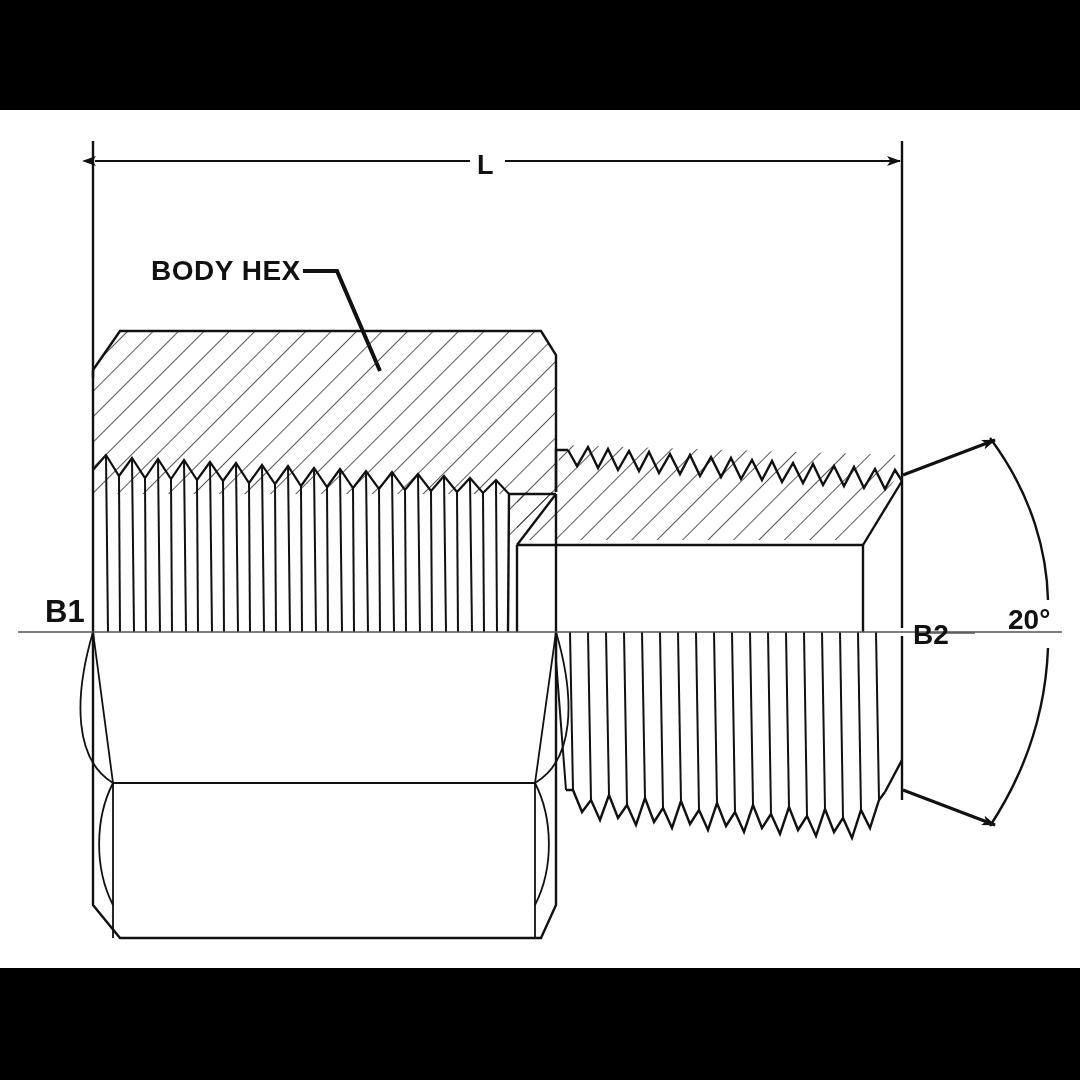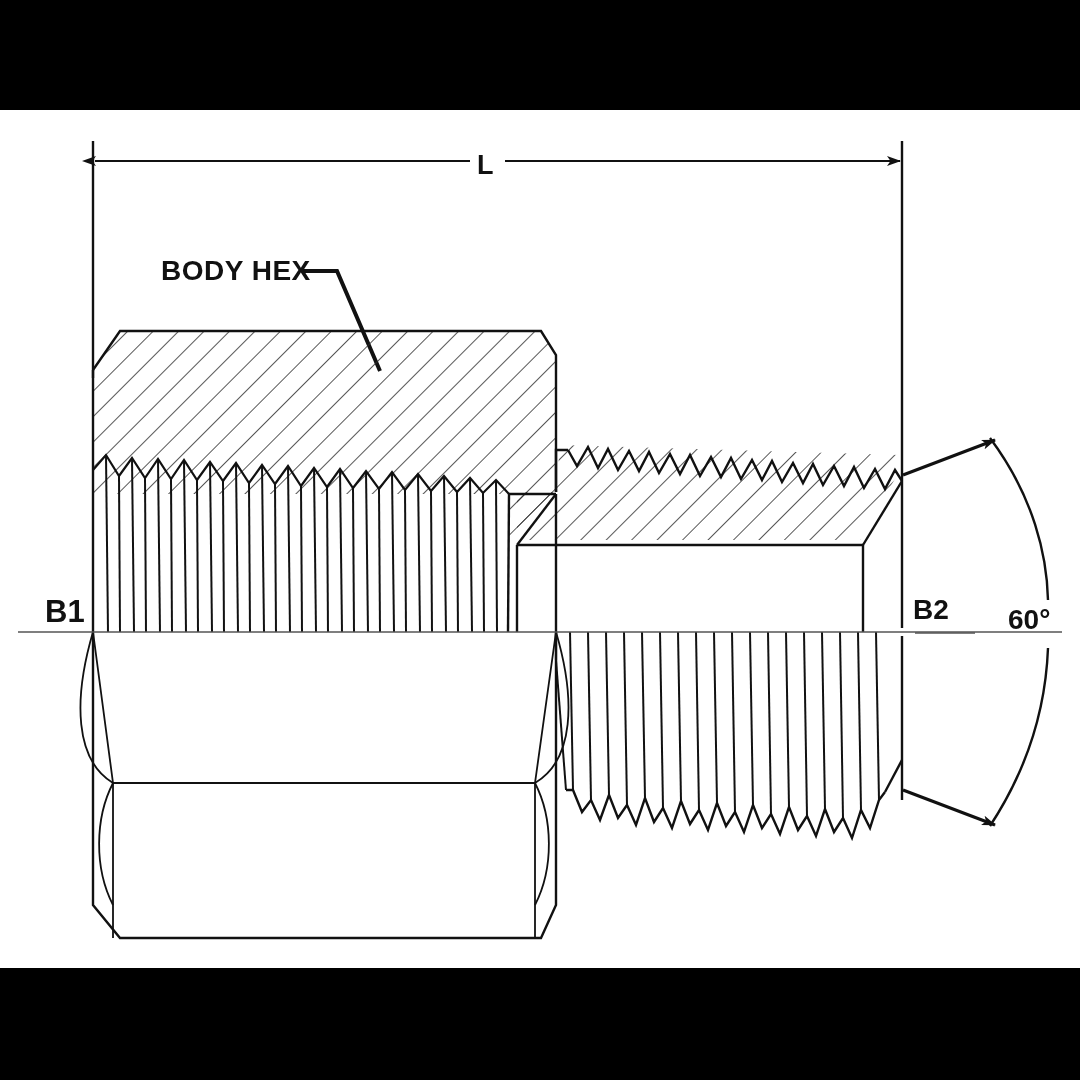--- a/index.html
+++ b/index.html
@@ -37,23 +37,23 @@
   #bar-bottom { top: 968px; height: 112px; }
   .dim-label {
     position: absolute;
     font-family: "Liberation Sans", sans-serif;
     font-weight: bold;
     color: #111111;
     white-space: nowrap;
     line-height: 1;
   }
   #label-L      { left: 477px; top: 152px;  font-size: 27px; }
-  #label-bodyhex{ left: 161px; top: 257px;  font-size: 28px; letter-spacing: 0.5px; }
+  #label-bodyhex{ left: 151px; top: 257px;  font-size: 28px; letter-spacing: 0.5px; }
   #label-b1     { left: 45px;  top: 596px;  font-size: 31px; }
-  #label-b2     { left: 913px; top: 596px;  font-size: 28px; }
+  #label-b2     { left: 913px; top: 621px;  font-size: 28px; }
   #label-60     { left: 1008px; top: 606px; font-size: 28px; }
 </style>
 </head>
 <body>
 
 <div id="stage">
 
   <svg id="drawing-canvas" viewBox="0 0 1080 1080" xmlns="http://www.w3.org/2000/svg">
     <defs>
 
@@ -242,15 +242,15 @@
   <div class="bar" id="bar-bottom"></div>
 
   <div class="dim-label" id="label-L">L</div>
 
   <div class="dim-label" id="label-bodyhex">BODY HEX</div>
 
   <div class="dim-label" id="label-b1">B1</div>
 
   <div class="dim-label" id="label-b2">B2</div>
 
-  <div class="dim-label" id="label-60">60°</div>
+  <div class="dim-label" id="label-60">20°</div>
 
 </div>
 
 </body></html>

